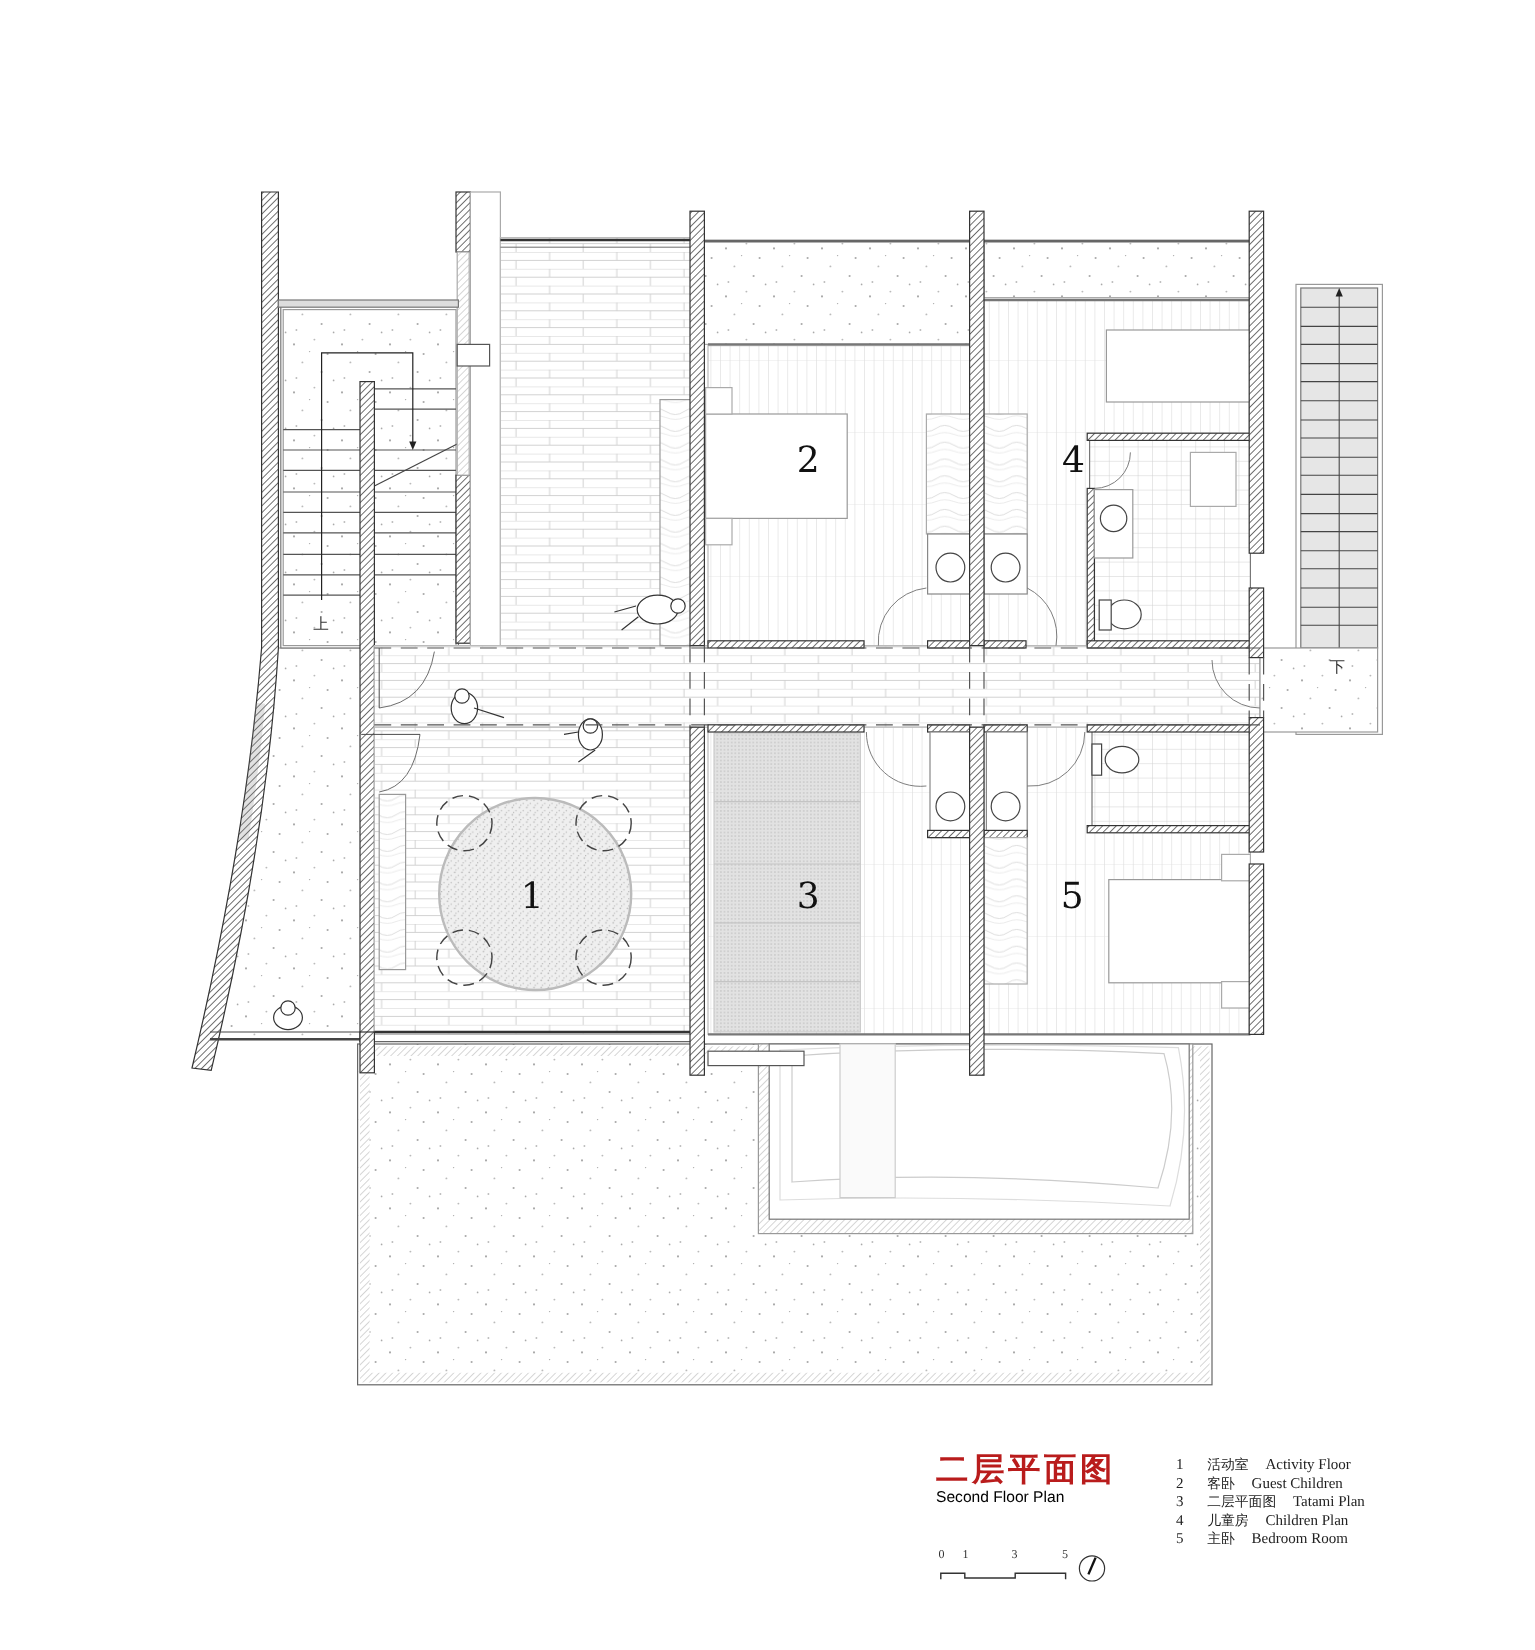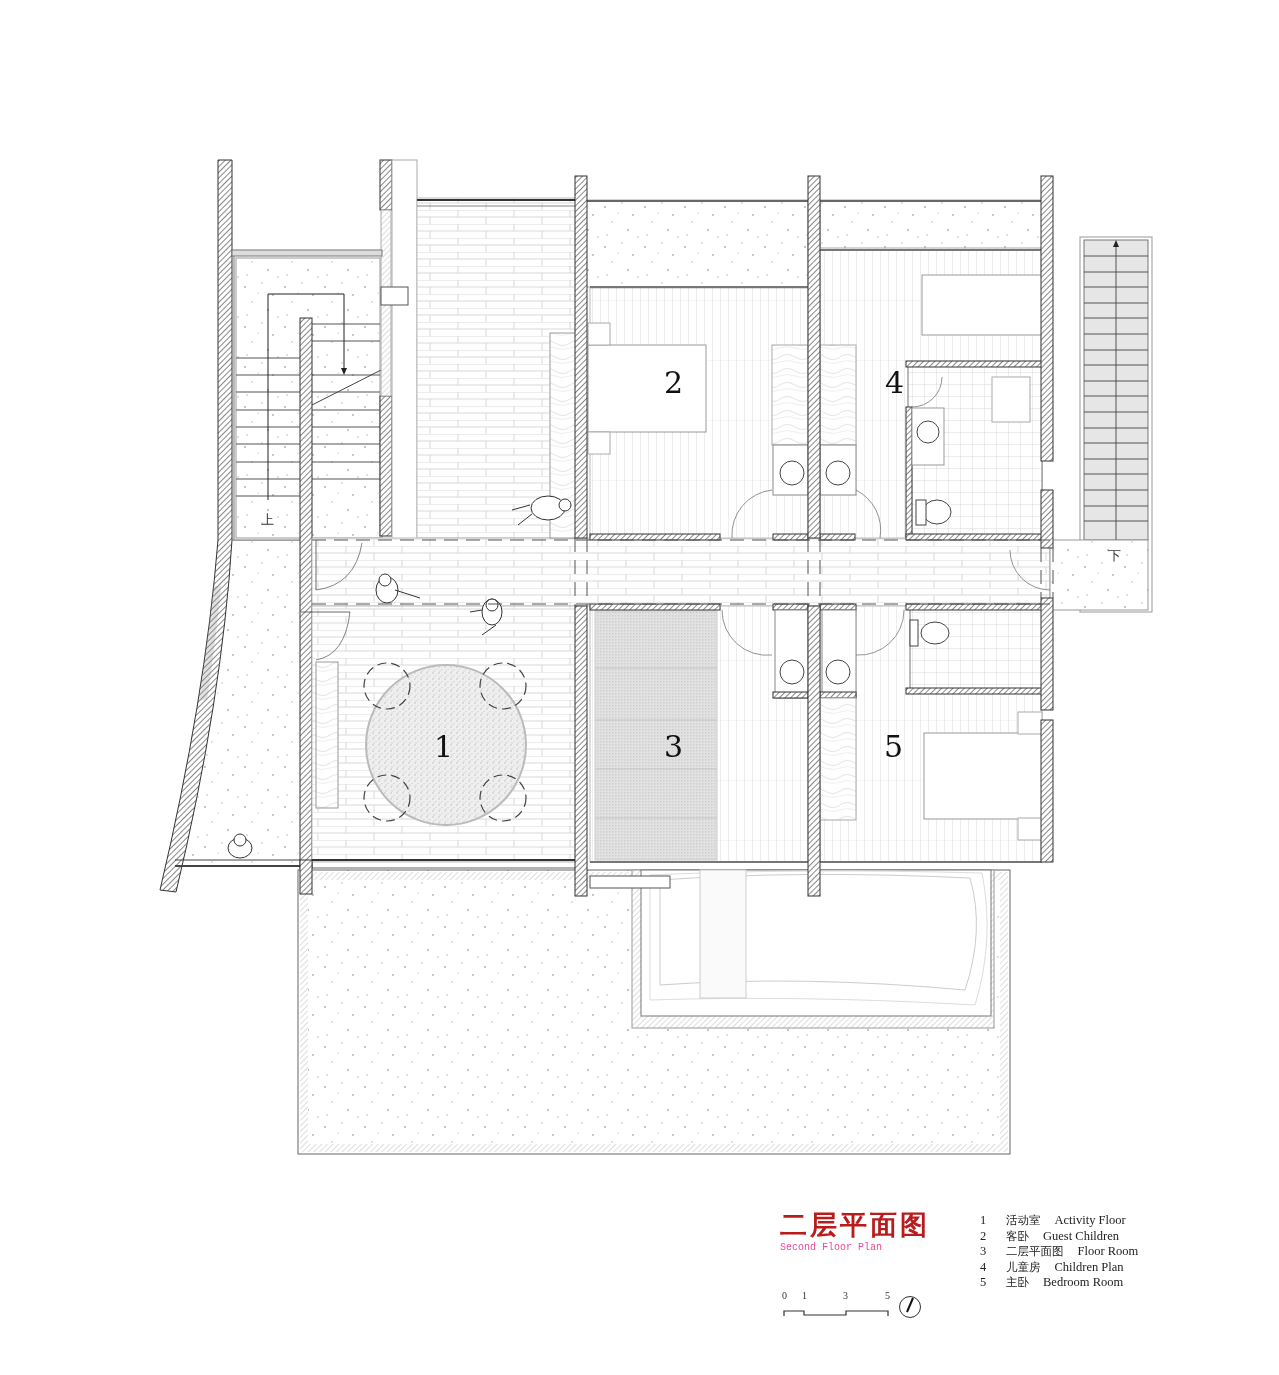--- a/index.html
+++ b/index.html
@@ -2,21 +2,21 @@
 <html><head>
 <meta charset="utf-8">
 <style>
   html,body{margin:0;padding:0;background:#ffffff;}
   body{width:1279px;height:1375px;position:relative;overflow:hidden;font-family:"DejaVu Serif","Liberation Serif",serif;}
   #plan{position:absolute;left:0;top:0;width:1279px;height:1375px;}
   .room-num{font-family:"DejaVu Serif","Liberation Serif",serif;font-size:30px;fill:#111;}
   .stair-mark{font-family:"DejaVu Sans",sans-serif;font-size:13px;fill:#333;}
   .title-block{position:absolute;left:780px;top:1212px;}
   .title-cn{font-family:"DejaVu Serif","Liberation Serif",serif;font-size:27px;font-weight:bold;letter-spacing:3px;color:#b91c1c;line-height:26px;}
-  .title-en{font-family:Liberation Mono, monospace;font-size:10px;color:#ec4899;line-height:20px;}
+  .title-en{font-family:Liberation Sans, sans-serif;font-size:13px;color:#000000;line-height:20px;}
   .legend{position:absolute;left:980px;top:1213px;font-family:"Liberation Serif","DejaVu Serif",serif;font-size:12.5px;color:#222;line-height:15.5px;}
   .legend-row{display:flex;gap:8px;white-space:nowrap;}
   .legend-row .n{width:18px;}
   .legend-row .cn{font-family:"DejaVu Serif",serif;font-size:11.5px;margin-right:6px;text-align:center;}
   .scale{position:absolute;left:782px;top:1290px;width:150px;height:40px;}
   .scale-lab{position:absolute;top:0;font-family:"Liberation Serif",serif;font-size:10px;color:#333;}
 </style>
 </head>
 <body>
 
@@ -335,21 +335,21 @@
       <span>Activity Floor</span>
     </div>
   <div class="legend-row">
       <span class="n">2</span>
       <span class="cn">客卧</span>
       <span>Guest Children</span>
     </div>
   <div class="legend-row">
       <span class="n">3</span>
       <span class="cn">二层平面图</span>
-      <span>Floor Room</span>
+      <span>Tatami Plan</span>
     </div>
   <div class="legend-row">
       <span class="n">4</span>
       <span class="cn">儿童房</span>
       <span>Children Plan</span>
     </div>
   <div class="legend-row">
       <span class="n">5</span>
       <span class="cn">主卧</span>
       <span>Bedroom Room</span>

